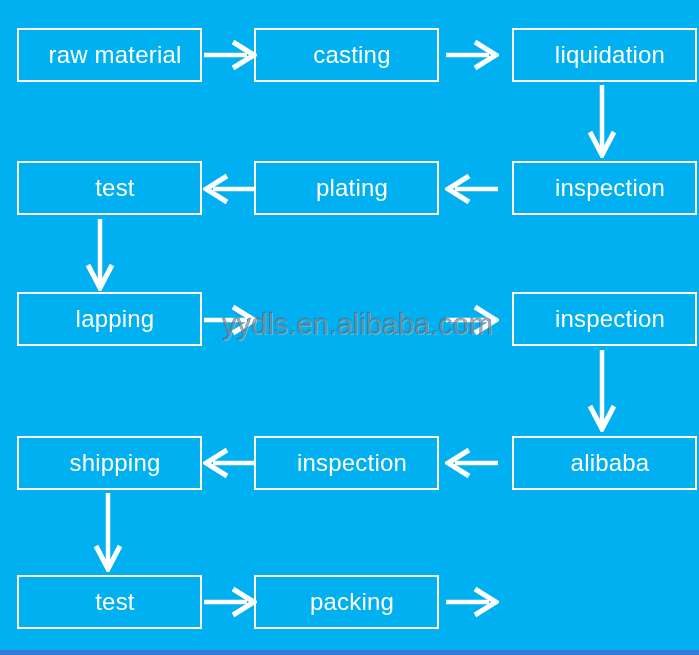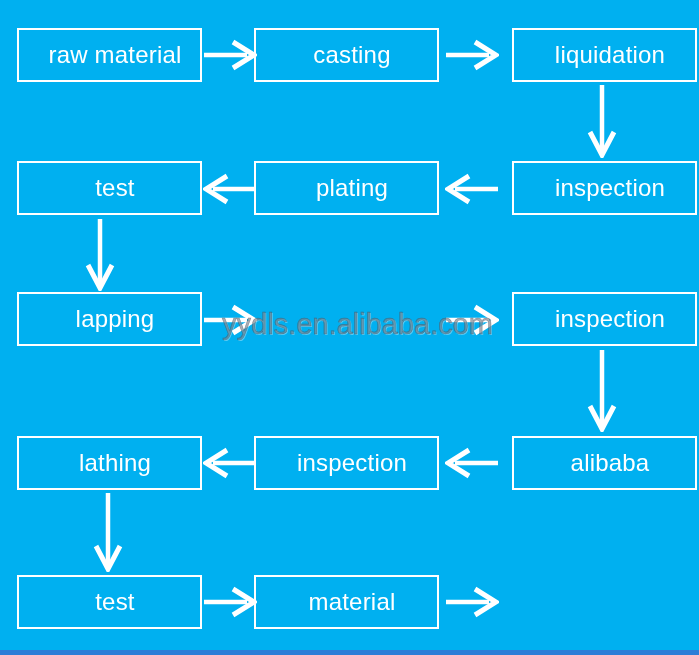--- a/index.html
+++ b/index.html
@@ -63,26 +63,26 @@
   <div class="node r1 c2">casting</div>
   <div class="node r1 c3">liquidation</div>
 
   <div class="node r2 c1">test</div>
   <div class="node r2 c2">plating</div>
   <div class="node r2 c3">inspection</div>
 
   <div class="node r3 c1">lapping</div>
   <div class="node r3 c3">inspection</div>
 
-  <div class="node r4 c1">lathing</div>
+  <div class="node r4 c1">shipping</div>
   <div class="node r4 c2">inspection</div>
   <div class="node r4 c3">alibaba</div>
 
   <div class="node r5 c1">test</div>
-  <div class="node r5 c2">material</div>
+  <div class="node r5 c2">packing</div>
 
   <div class="arrow" style="left:203px; top:39px;">
     <svg width="54" height="32" viewBox="0 0 54 32">
       <line x1="1" y1="16" x2="44" y2="16" stroke="#fff" stroke-width="4.5"></line>
       <polyline points="30,3 51,16 30,29" fill="none" stroke="#fff" stroke-width="5"></polyline>
     </svg>
   </div>
   <div class="arrow" style="left:445px; top:39px;">
     <svg width="54" height="32" viewBox="0 0 54 32">
       <line x1="1" y1="16" x2="44" y2="16" stroke="#fff" stroke-width="4.5"></line>

